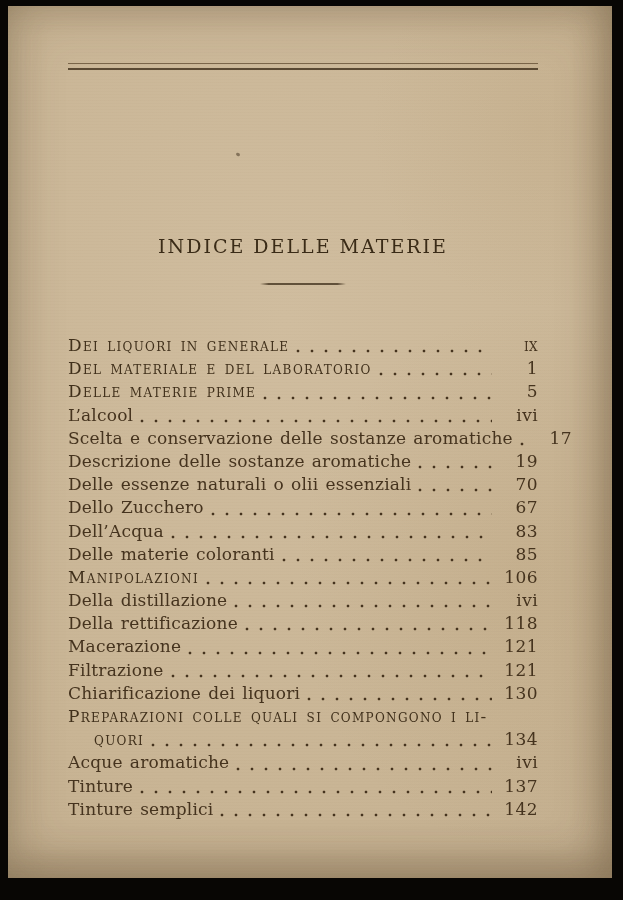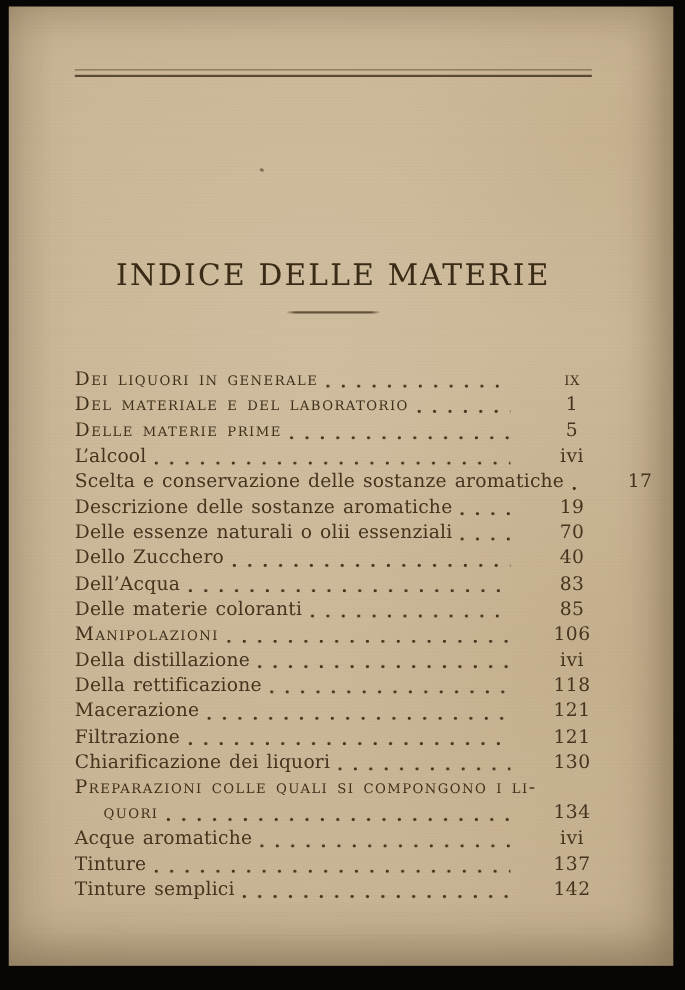--- a/index.html
+++ b/index.html
@@ -43,21 +43,21 @@
     border-top: 1px solid rgba(95,75,48,.75);
     border-bottom: 2px solid rgba(62,46,26,.8);
   }
   
   .title {
     position: absolute;
     top: 229px;
     left: 60px;
     width: 470px;
     text-align: center;
-    font-size: 27px;
+    font-size: 19px;
     letter-spacing: 2px;
     white-space: nowrap;
     color: #3a2b17;
   }
   .title-rule {
     position: absolute;
     top: 277px;
     left: 252px;
     width: 86px;
     height: 2px;
@@ -103,23 +103,22 @@
     min-width: 6px;
     align-self: flex-end;
     height: 4px;
     margin: 0 10px 4px 7px;
     background-image: radial-gradient(circle at 2px 2px, #45331e 0 1.15px, rgba(69,51,30,0) 1.7px);
     background-size: 14px 4px;
     background-repeat: repeat-x;
   }
   .p {
     min-width: 36px;
-    text-align: center;
+    text-align: right;
     letter-spacing: 0.4px;
-    margin-left: 28px;
   }
   .p.sc { font-variant: small-caps; }
   .row.noleader .leader { background-image: none; }
   .row.noleader .p { min-width: 0; }
   .row.indent .t { padding-left: 26px; }
 </style>
 </head>
 <body>
 
 <div class="page">
@@ -159,21 +158,21 @@
     <span class="p">19</span>
   </div>
       <div class="row">
     <span class="t">Delle essenze naturali o olii essenziali</span>
     <span class="leader"></span>
     <span class="p">70</span>
   </div>
       <div class="row">
     <span class="t">Dello Zucchero</span>
     <span class="leader"></span>
-    <span class="p">40</span>
+    <span class="p">67</span>
   </div>
       <div class="row">
     <span class="t">Dell’Acqua</span>
     <span class="leader"></span>
     <span class="p">83</span>
   </div>
       <div class="row">
     <span class="t">Delle materie coloranti</span>
     <span class="leader"></span>
     <span class="p">85</span>

